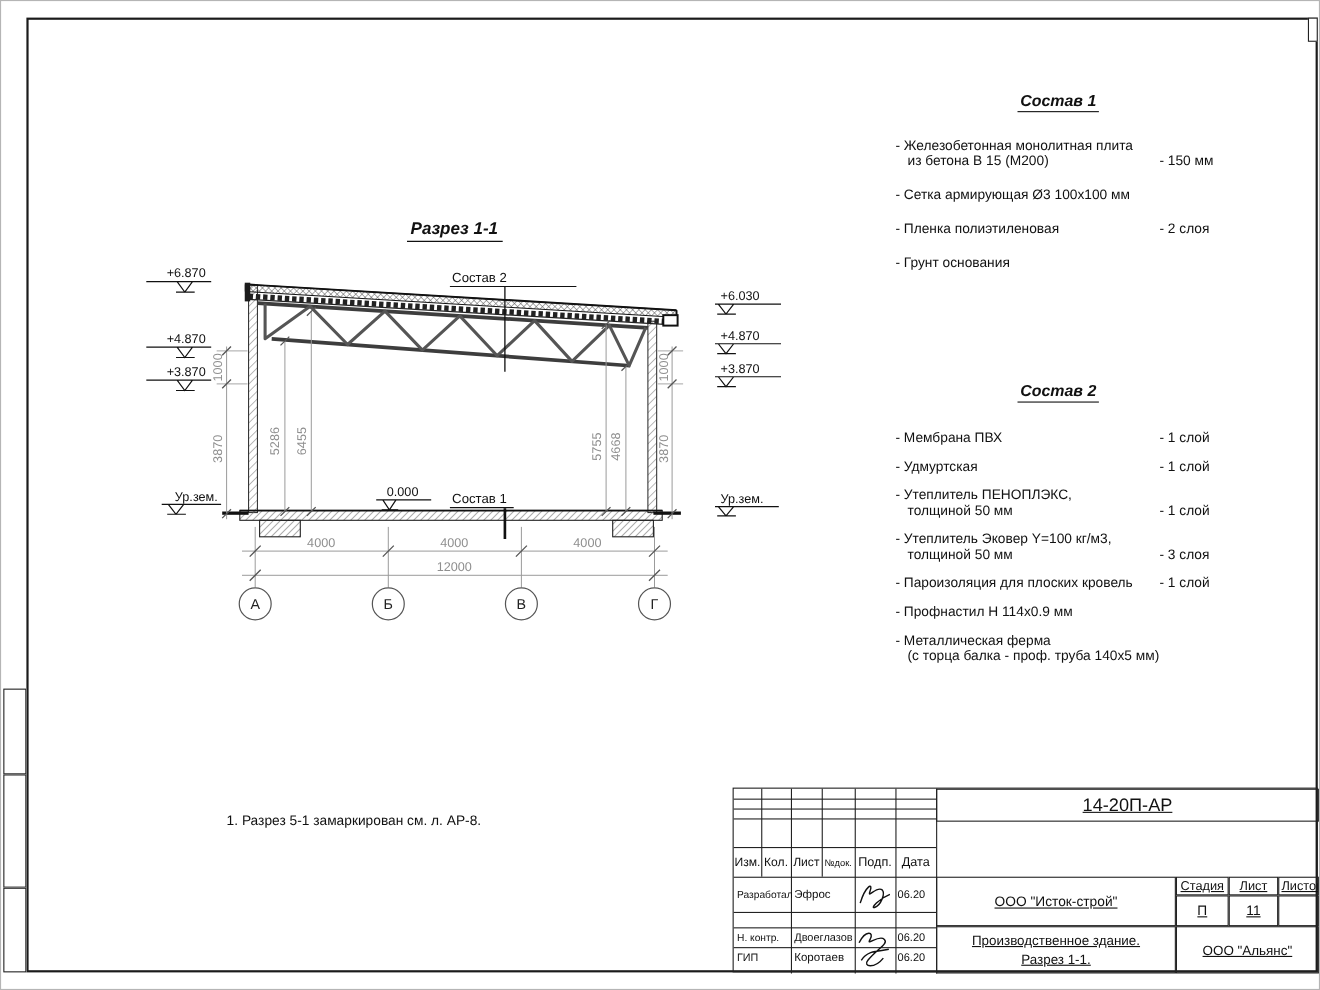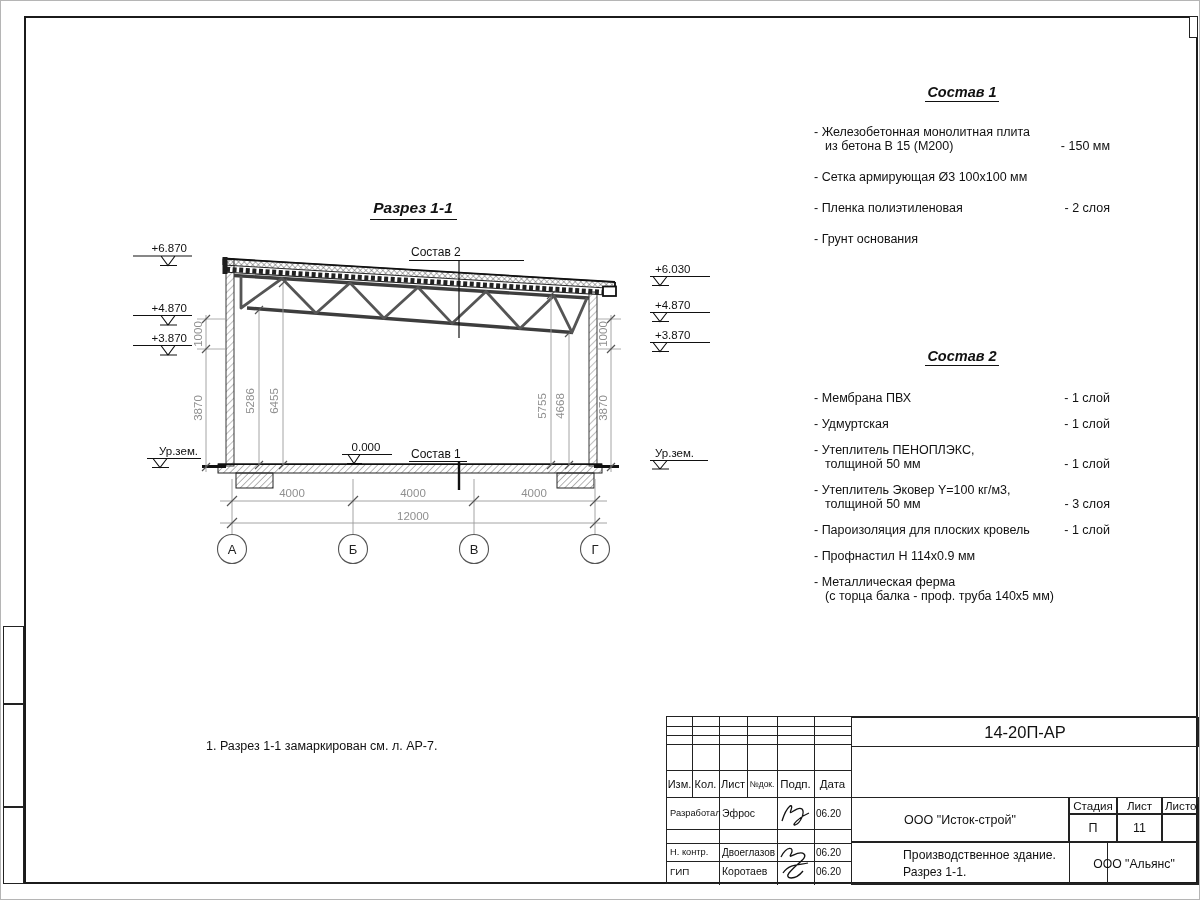--- a/index.html
+++ b/index.html
@@ -16,25 +16,25 @@
   
   .sostav{position:absolute;left:813px;width:296px;color:#111;font-size:12.5px;line-height:14px;}
   .sostav h3{margin:0;text-align:center;font-size:14.5px;font-weight:bold;font-style:italic;}
   .sostav h3 span{border-bottom:1.3px solid #111;padding:0 2px 1px 2px;}
   .s1 .s-item{margin-bottom:17px;}
   .s2 .s-item{margin-bottom:12px;}
   .s1 h3{margin-bottom:26px;}
   .s2 h3{margin-bottom:28px;}
   .s-item{display:flex;align-items:flex-end;}
   .s-text{flex:1;white-space:pre-line;padding-left:11px;text-indent:-11px;}
-  .s-val{width:56px;flex-shrink:0;white-space:pre-line;text-align:right;}
+  .s-val{width:56px;flex-shrink:0;white-space:pre-line;}
   .note{position:absolute;left:205px;top:738px;font-size:12.5px;color:#111;}
   
   .tb{position:absolute;left:665px;top:715px;width:532px;height:168px;border:1.6px solid #222;box-sizing:border-box;color:#111;}
-  .tb .cell{position:absolute;border:1.4px solid #222;box-sizing:border-box;display:flex;align-items:center;justify-content:center;white-space:pre-line;}
+  .tb .cell{position:absolute;border:1.4px solid #222;box-sizing:border-box;display:flex;align-items:center;justify-content:center;text-align:center;white-space:pre-line;text-decoration:underline;}
   .tb .vline{position:absolute;width:0;border-left:1.4px solid #222;}
   .tb .hline{position:absolute;height:0;border-top:1.4px solid #222;}
   .tb .txt{position:absolute;display:flex;align-items:center;}
   .tb .ctr{justify-content:center;text-align:right;}
 </style>
 </head>
 <body>
 
 <div class="sheet">
   <div class="frame"></div>
@@ -230,21 +230,21 @@
       <div class="s-text">- Профнастил Н 114х0.9 мм</div>
       <div class="s-val"></div>
     </div>
     <div class="s-item">
       <div class="s-text">- Металлическая ферма
 (с торца балка - проф. труба 140х5 мм)</div>
       <div class="s-val"></div>
     </div>
   </div>
 
-  <div class="note">1. Разрез 1-1 замаркирован см. л. АР-7.</div>
+  <div class="note">1. Разрез 5-1 замаркирован см. л. АР-8.</div>
 
   <div class="tb">
 
     <div class="vline" style="left:25px;top:0;height:80px;"></div>
     <div class="vline" style="left:52px;top:0;height:168px;"></div>
     <div class="vline" style="left:80px;top:0;height:80px;"></div>
     <div class="vline" style="left:110px;top:0;height:168px;"></div>
     <div class="vline" style="left:147px;top:0;height:168px;"></div>
     <div class="vline" style="left:184px;top:0;height:168px;"></div>
     <div class="hline" style="left:0;top:9px;width:184px;"></div>
@@ -281,17 +281,17 @@
     </svg>
 
     <div class="cell" style="left:184px;top:0;width:348px;height:30px;font-size:16.5px;">14-20П-АР</div>
     <div class="cell" style="left:184px;top:80px;width:218px;height:45px;font-size:12.5px;">ООО "Исток-строй"</div>
     <div class="cell" style="left:402px;top:80px;width:48px;height:17px;font-size:11.6px;">Стадия</div>
     <div class="cell" style="left:450px;top:80px;width:45px;height:17px;font-size:11.6px;">Лист</div>
     <div class="cell" style="left:495px;top:80px;width:37px;height:17px;font-size:11.6px;overflow:hidden;justify-content:flex-start;padding-left:2px;">Листов</div>
     <div class="cell" style="left:402px;top:97px;width:48px;height:28px;font-size:12.5px;">П</div>
     <div class="cell" style="left:450px;top:97px;width:45px;height:28px;font-size:12.5px;">11</div>
     <div class="cell" style="left:495px;top:97px;width:37px;height:28px;font-size:12.5px;"></div>
-    <div class="cell" style="left:184px;top:125px;width:257px;height:43px;font-size:12.2px;line-height:16.5px;">Производственное здание.
+    <div class="cell" style="left:184px;top:125px;width:218px;height:43px;font-size:12.2px;line-height:16.5px;">Производственное здание.
 Разрез 1-1.</div>
     <div class="cell" style="left:402px;top:125px;width:130px;height:43px;font-size:12.2px;">ООО "Альянс"</div>
   </div>
 </div>
 
 </body></html>

